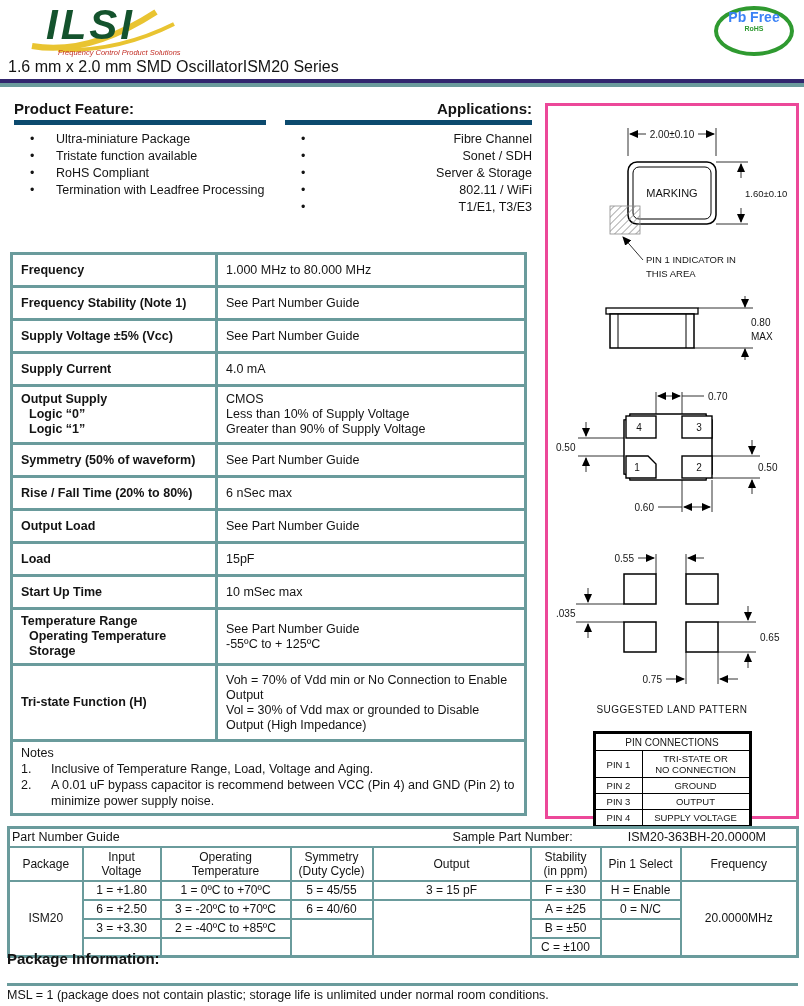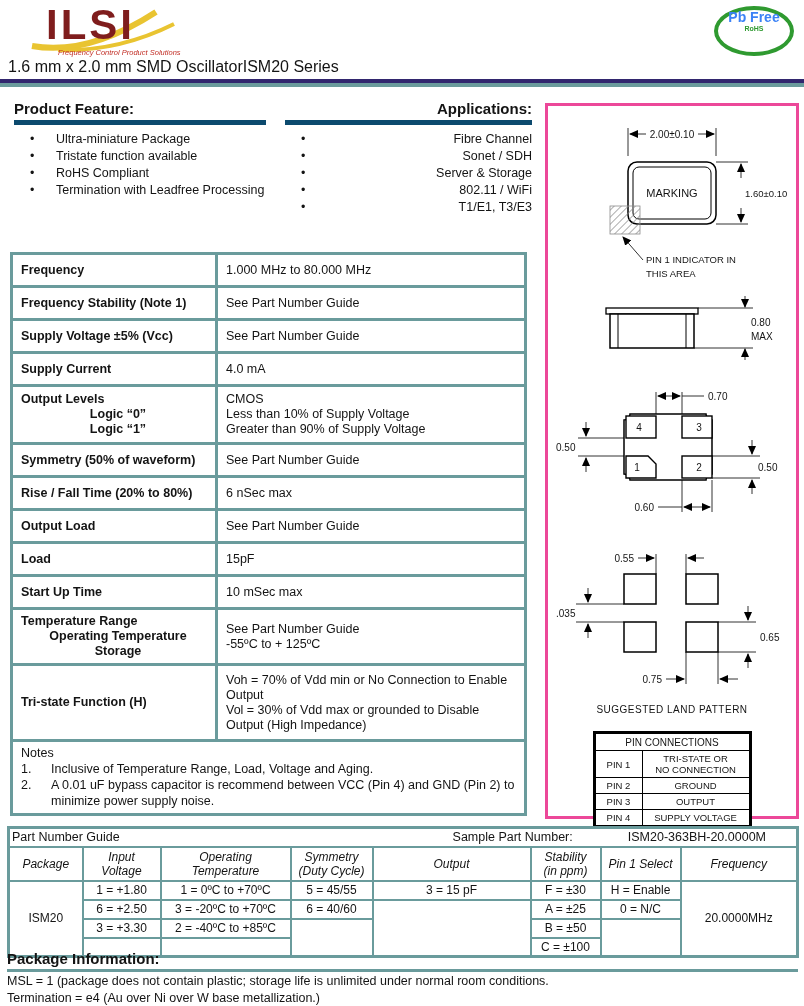--- a/index.html
+++ b/index.html
@@ -1,21 +1,21 @@
 <!DOCTYPE html>
 <html><head>
 <meta charset="utf-8">
 <style>
   * { margin:0; padding:0; box-sizing:border-box; }
   html,body { background:#fff; }
   body { width:804px; height:1006px; position:relative; font-family:"Liberation Sans",sans-serif; color:#141414; overflow:hidden; }
 
   
   .logo-wrap { position:absolute; left:28px; top:2px; width:180px; height:60px; }
-  .logo-text { position:absolute; left:18px; top:0; font-size:42px; line-height:46px; font-weight:bold; color:#7f1d1d; letter-spacing:3px; }
+  .logo-text { position:absolute; left:18px; top:0; font-size:42px; line-height:46px; font-weight:bold; font-style:italic; color:#14532d; letter-spacing:3px; }
   .logo-swoosh { position:absolute; left:0; top:0; }
   .logo-tagline { position:absolute; left:30px; top:46px; font-size:7.5px; font-style:italic; color:#c22f26; white-space:nowrap; }
   .badge { position:absolute; right:10px; top:6px; width:80px; height:50px; border:4px solid #2f9a30; border-radius:50%; text-align:center; background:#fff; }
   .badge-main { color:#3b82f6; font-weight:bold; font-size:14px; line-height:15px; }
   .badge-sub  { color:#2f9a30; font-size:7px; font-weight:bold; }
   .titlebar { position:absolute; left:8px; right:8px; top:58px; display:flex; justify-content:flex-start; font-size:16px; }
   .rule-purple { position:absolute; left:0; right:0; top:79px; height:4px; background:#32266e; }
   .rule-teal   { position:absolute; left:0; right:0; top:83px; height:4px; background:#6a9b9c; }
 
   
@@ -23,21 +23,21 @@
   .apps { position:absolute; left:285px; top:100px; width:247px;text-align:right; }
   .list-heading { font-size:15px; font-weight:bold; padding-bottom:3px; border-bottom:5px solid #0c4a6e; }
   .blist { list-style:none; margin-top:6px; }
   .blist li { position:relative; padding-left:42px; font-size:12.5px; line-height:17px; }
   .blist li::before { content:"\2022"; position:absolute; left:16px; }
 
   
   .spec { position:absolute; left:10px; top:252px; width:517px; border-collapse:collapse; table-layout:fixed; }
   .spec td { border:3px solid #6a9b9c; background:#fff; vertical-align:middle; padding:4px 8px; font-size:12.5px; line-height:15px; }
   .spec td.lbl { font-weight:bold; width:205px; }
-  .spec .indent { padding-left:8px;text-align:center; }
+  .spec .indent { padding-left:8px; }
   .r1 td { height:33px; } .r5 td { height:58px; } .r11 td { height:46px; } .r12 td { height:76px; }
   .notes-cell { height:58px; vertical-align:top !important; }
   .note-line { display:flex; font-size:12.5px; line-height:16px; }
   .note-num { width:30px; flex:0 0 30px; }
   .note-txt { width:480px; }
 
   
   .panel { position:absolute; left:545px; top:103px; width:254px; height:716px; border:3px solid #ec4899; background:#fff; text-align:center; }
   .panel svg { display:block; margin:0 auto; }
   .dim-txt { font-size:10px; fill:#141414; font-family:"Liberation Sans",sans-serif; }
@@ -52,26 +52,26 @@
   .dims-note { font-size:10.5px; margin-top:22px; }
 
   
   .pg { position:absolute; left:7px; top:826px; width:791px; }
   .pgt { border-collapse:collapse; width:791px; table-layout:fixed; border:3px solid #6a9b9c; }
   .pgt td { border:2px solid #6a9b9c; background:#fff; font-size:12px; text-align:center; vertical-align:middle; padding:0 2px; line-height:14px; }
   .pg-title-cell { height:19px; padding:0 6px; }
   .pg-title-flex { display:flex; align-items:center; font-size:12.5px; }
   .pg-title-flex .t { flex:1; text-align:left; }
   .pg-title-flex .v { margin-left:55px; margin-right:28px; }
-  .pg-head td { height:34px;font-style:italic; }
+  .pg-head td { height:34px; }
   .pg-data tr, .pgt tr.dr { height:19px; }
 
   
   .pkg { position:absolute; left:7px; top:950px; width:791px; }
-  .pkg-heading { font-size:15px; font-weight:bold; padding-bottom:2px; border-bottom:3px solid #6a9b9c; }
+  .pkg-heading { font-size:15px; font-weight:bold; padding-bottom:16px; border-bottom:3px solid #6a9b9c; }
   .pkg-line { font-size:12.5px; line-height:16px; margin-top:1px; }
 </style>
 </head>
 <body>
 
 <div class="logo-wrap">
   <svg class="logo-swoosh" width="180" height="60" viewBox="0 0 180 60">
     <path d="M4,44 Q60,54 128,10" fill="none" stroke="#e9c431" stroke-width="6"></path>
     <path d="M30,48 Q90,50 146,22" fill="none" stroke="#e9c431" stroke-width="4"></path>
   </svg>
@@ -125,21 +125,21 @@
   <tr class="r1">
         <td class="lbl">Supply Voltage ±5% (Vcc)</td>
         <td>See Part Number Guide</td>
       </tr>
   <tr class="r1">
         <td class="lbl">Supply Current</td>
         <td>4.0 mA</td>
       </tr>
   <tr class="r5">
     <td class="lbl">
-      <div>Output Levels</div>
+      <div>Output Supply</div>
       <div class="indent">Logic “0”</div>
       <div class="indent">Logic “1”</div>
     </td>
     <td>
       <div>CMOS</div>
       <div>Less than 10% of Supply Voltage</div>
       <div>Greater than 90% of Supply Voltage</div>
     </td>
   </tr>
   <tr class="r1">

